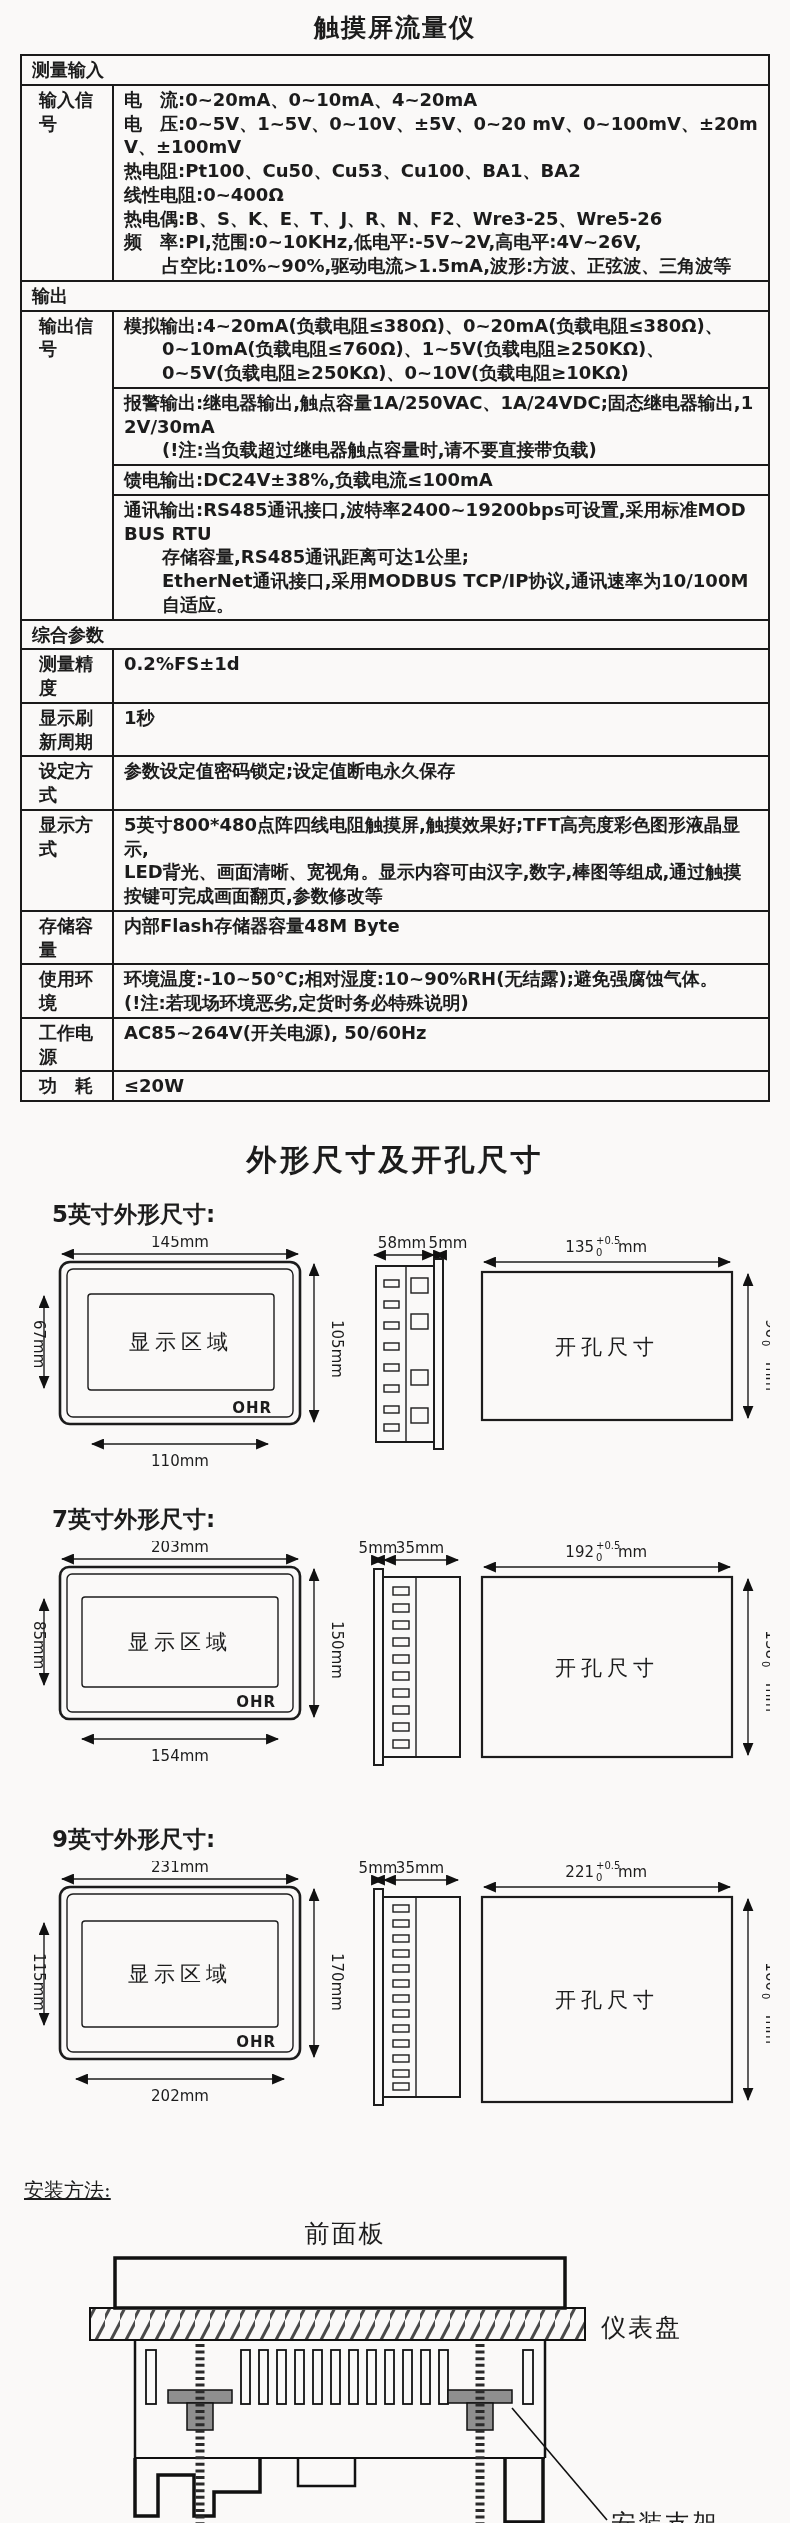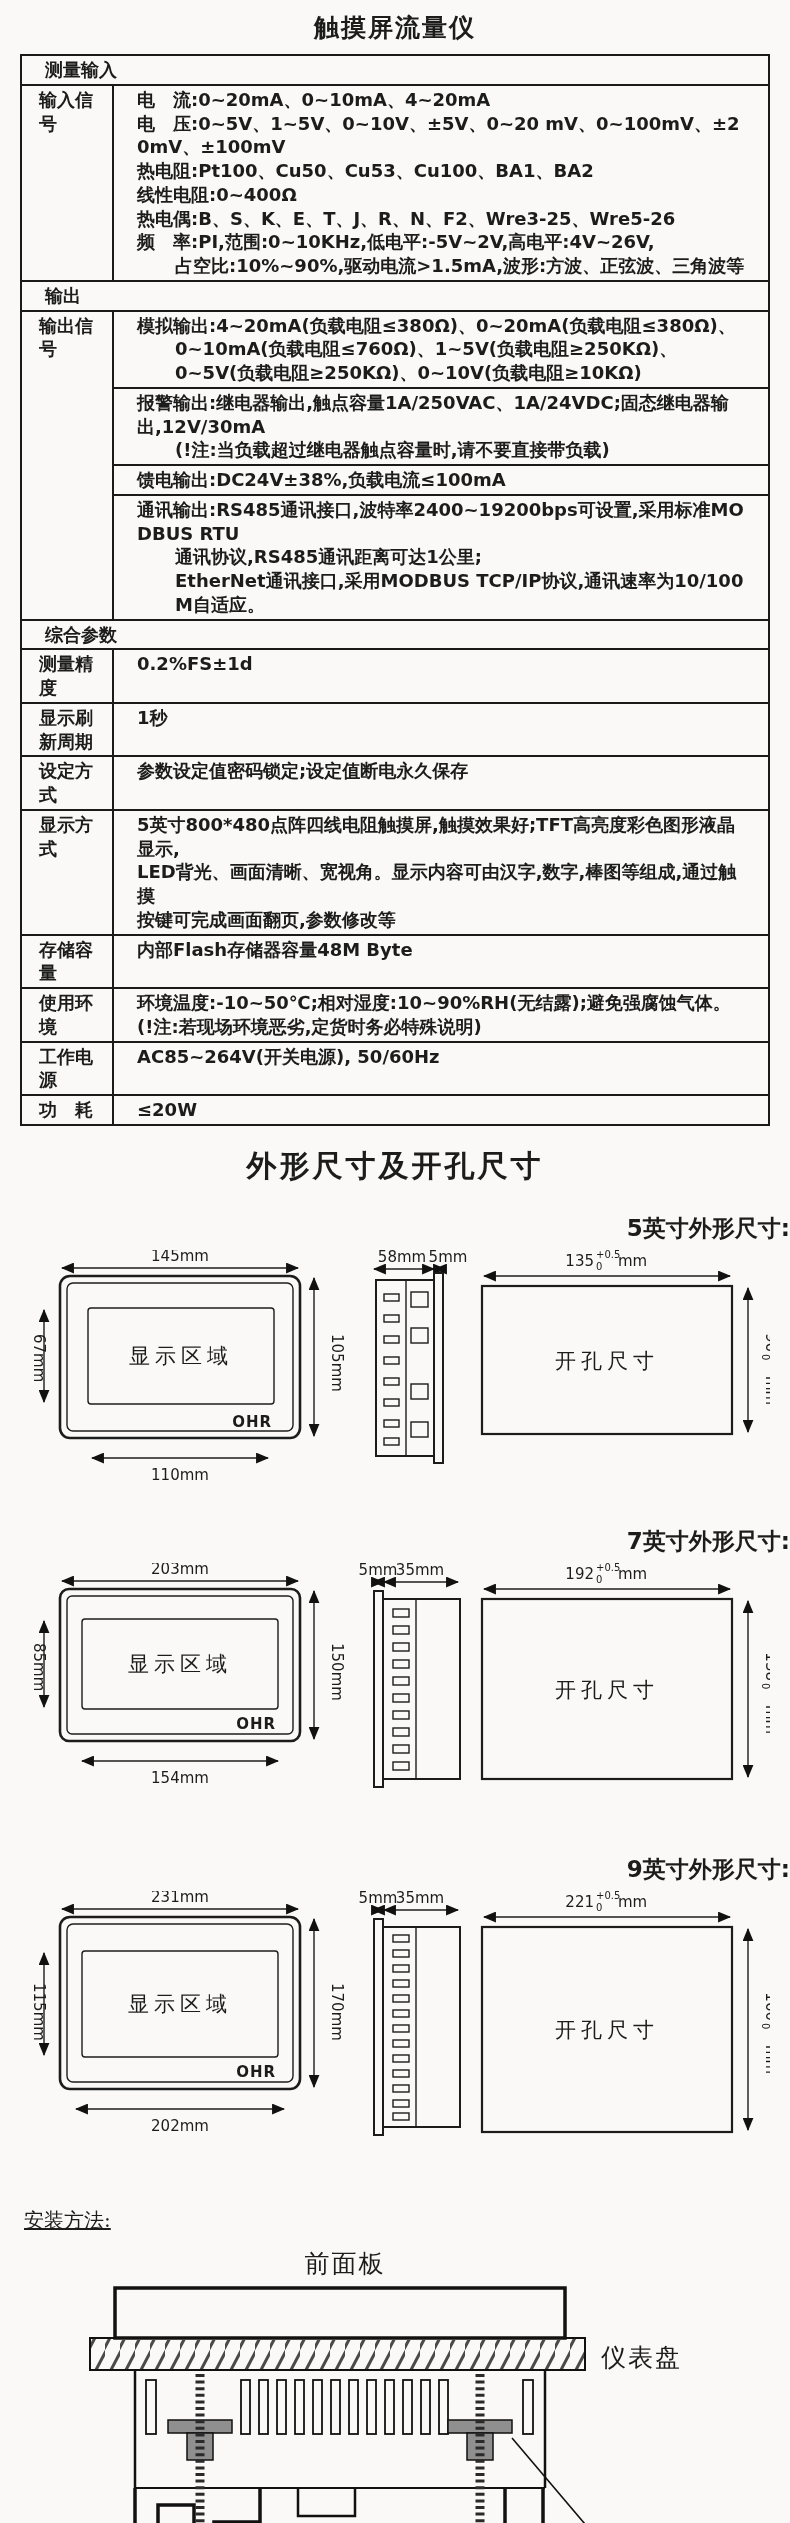--- a/index.html
+++ b/index.html
@@ -1,26 +1,26 @@
 <!DOCTYPE html>
 <html><head>
 <meta charset="utf-8">
 <style>
   html,body{margin:0;padding:0;background:#faf9f8;color:#1c1c1c;
     font-family:"DejaVu Sans","Liberation Sans",sans-serif;}
   .page{width:790px;margin:0 auto;background:#faf9f8;padding-bottom:30px;}
   h1.doc-title{font-size:25px;font-weight:bold;text-align:center;margin:11px 0 10px 0;letter-spacing:2px;}
   table.spec{border-collapse:collapse;table-layout:fixed;width:750px;margin:0 0 0 20px;
     font-size:18px;font-weight:bold;line-height:1.32;}
-  table.spec td{border:2px solid #1a1a1a;padding:2px 23px;vertical-align:top;word-break:break-all;}
+  table.spec td{border:2px solid #1a1a1a;padding:2px 10px;vertical-align:top;word-break:break-all;}
   table.spec td.lbl-cell{width:92px;padding:2px 17px;}
   table.spec td.sec{font-weight:bold;}
   .ind{padding-left:38px;}
-  h2.sec-title{font-size:30px;font-weight:bold;text-align:center;margin:20px 0 18px 0;letter-spacing:3px;}
-  h3.model-title{font-size:23px;font-weight:bold;margin:26px 0 6px 52px;text-align:right;}
+  h2.sec-title{font-size:30px;font-weight:bold;text-align:center;margin:38px 0 18px 0;letter-spacing:3px;}
+  h3.model-title{font-size:23px;font-weight:bold;margin:18px 0 6px 52px;}
   .svgwrap{margin-left:20px;}
   svg{display:block;}
   svg text{fill:#1c1c1c;}
   .dim{font-size:15px;font-family:"DejaVu Sans","Liberation Sans",sans-serif;}
   .tol{font-size:10px;}
   .cjk{font-size:21px;font-family:"DejaVu Serif","Liberation Serif",serif;letter-spacing:5px;}
   .logo{font-size:15px;font-weight:bold;letter-spacing:1px;}
   .ln{stroke:#1c1c1c;stroke-width:1.4;fill:none;}
   .box{stroke:#1c1c1c;fill:none;}
   .install-text{margin:26px 0 0 24px;font-family:"DejaVu Serif","Liberation Serif",serif;font-size:20px;text-decoration:underline;}
@@ -72,21 +72,21 @@
         <div>报警输出:继电器输出,触点容量1A/250VAC、1A/24VDC;固态继电器输出,12V/30mA</div>
         <div class="ind">(!注:当负载超过继电器触点容量时,请不要直接带负载)</div>
       </td>
     </tr>
     <tr>
       <td>馈电输出:DC24V±38%,负载电流≤100mA</td>
     </tr>
     <tr>
       <td>
         <div>通讯输出:RS485通讯接口,波特率2400~19200bps可设置,采用标准MODBUS RTU</div>
-        <div class="ind">通讯协议,RS485通讯距离可达1公里;</div>
+        <div class="ind">存储容量,RS485通讯距离可达1公里;</div>
         <div class="ind">EtherNet通讯接口,采用MODBUS TCP/IP协议,通讯速率为10/100M自适应。</div>
       </td>
     </tr>
     <tr>
           <td class="sec" colspan="2">综合参数</td>
         </tr>
     <tr>
       <td class="lbl-cell">测量精度</td>
       <td>0.2%FS±1d</td>
     </tr>

